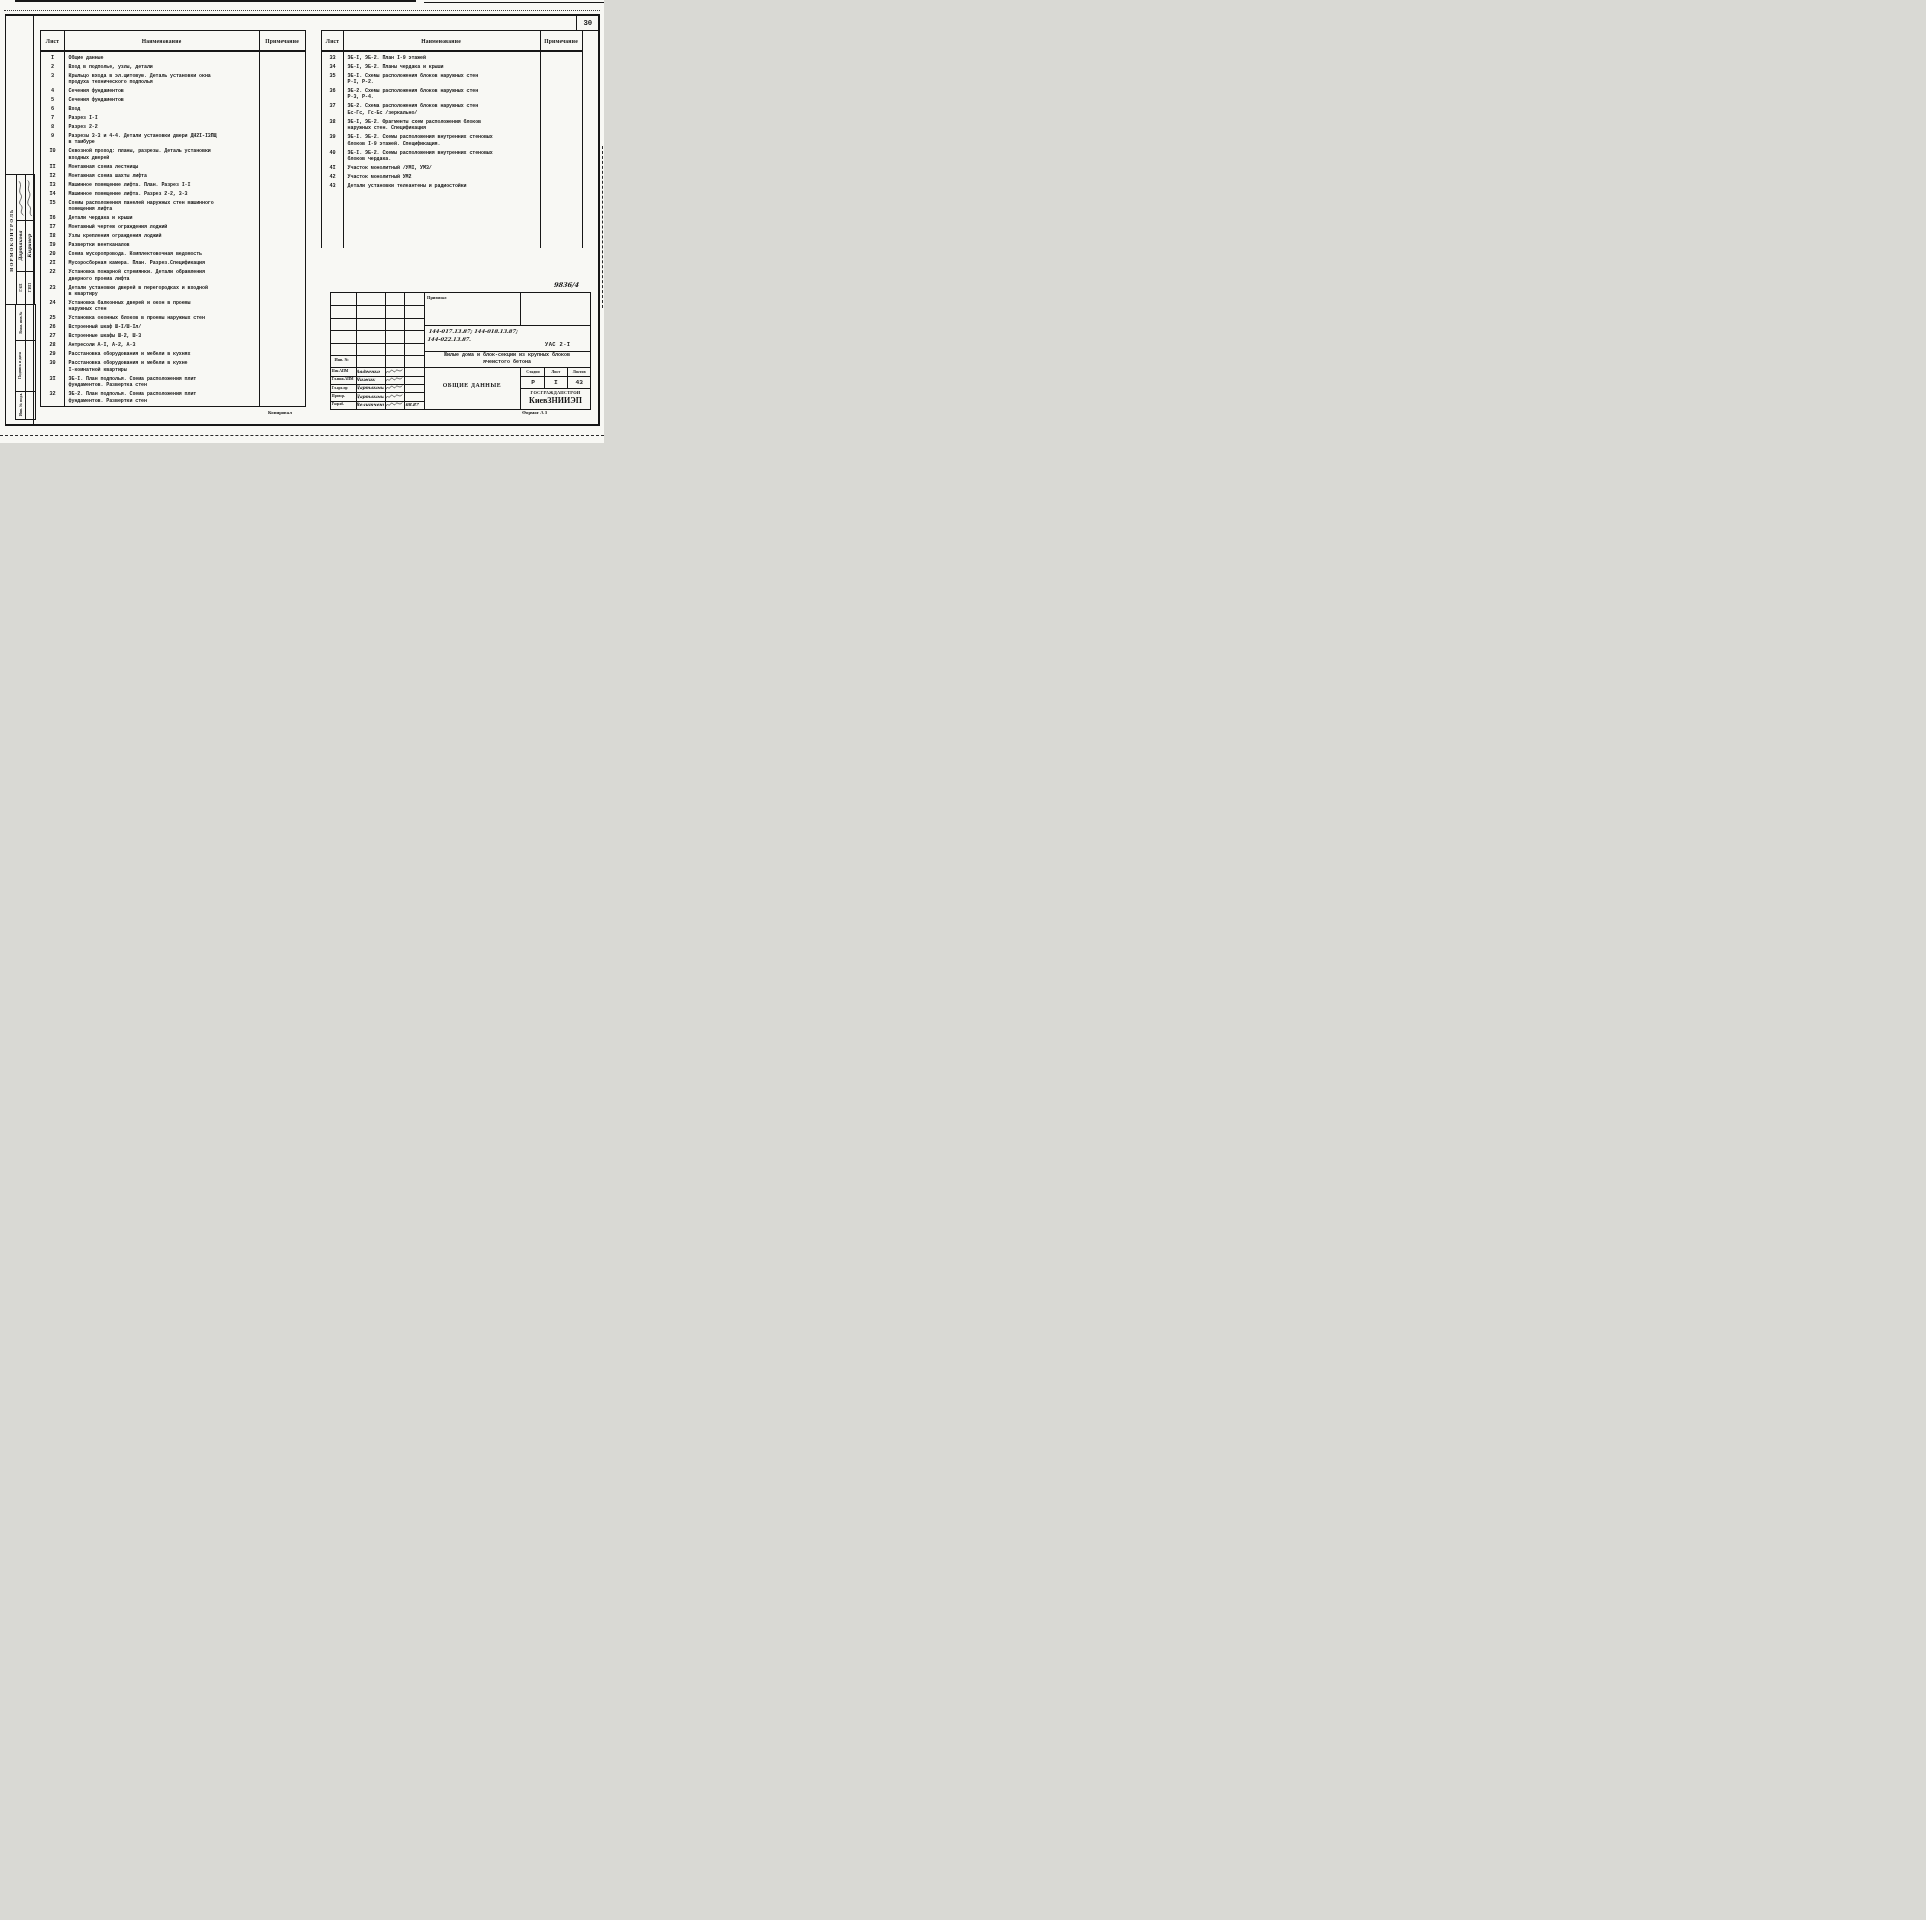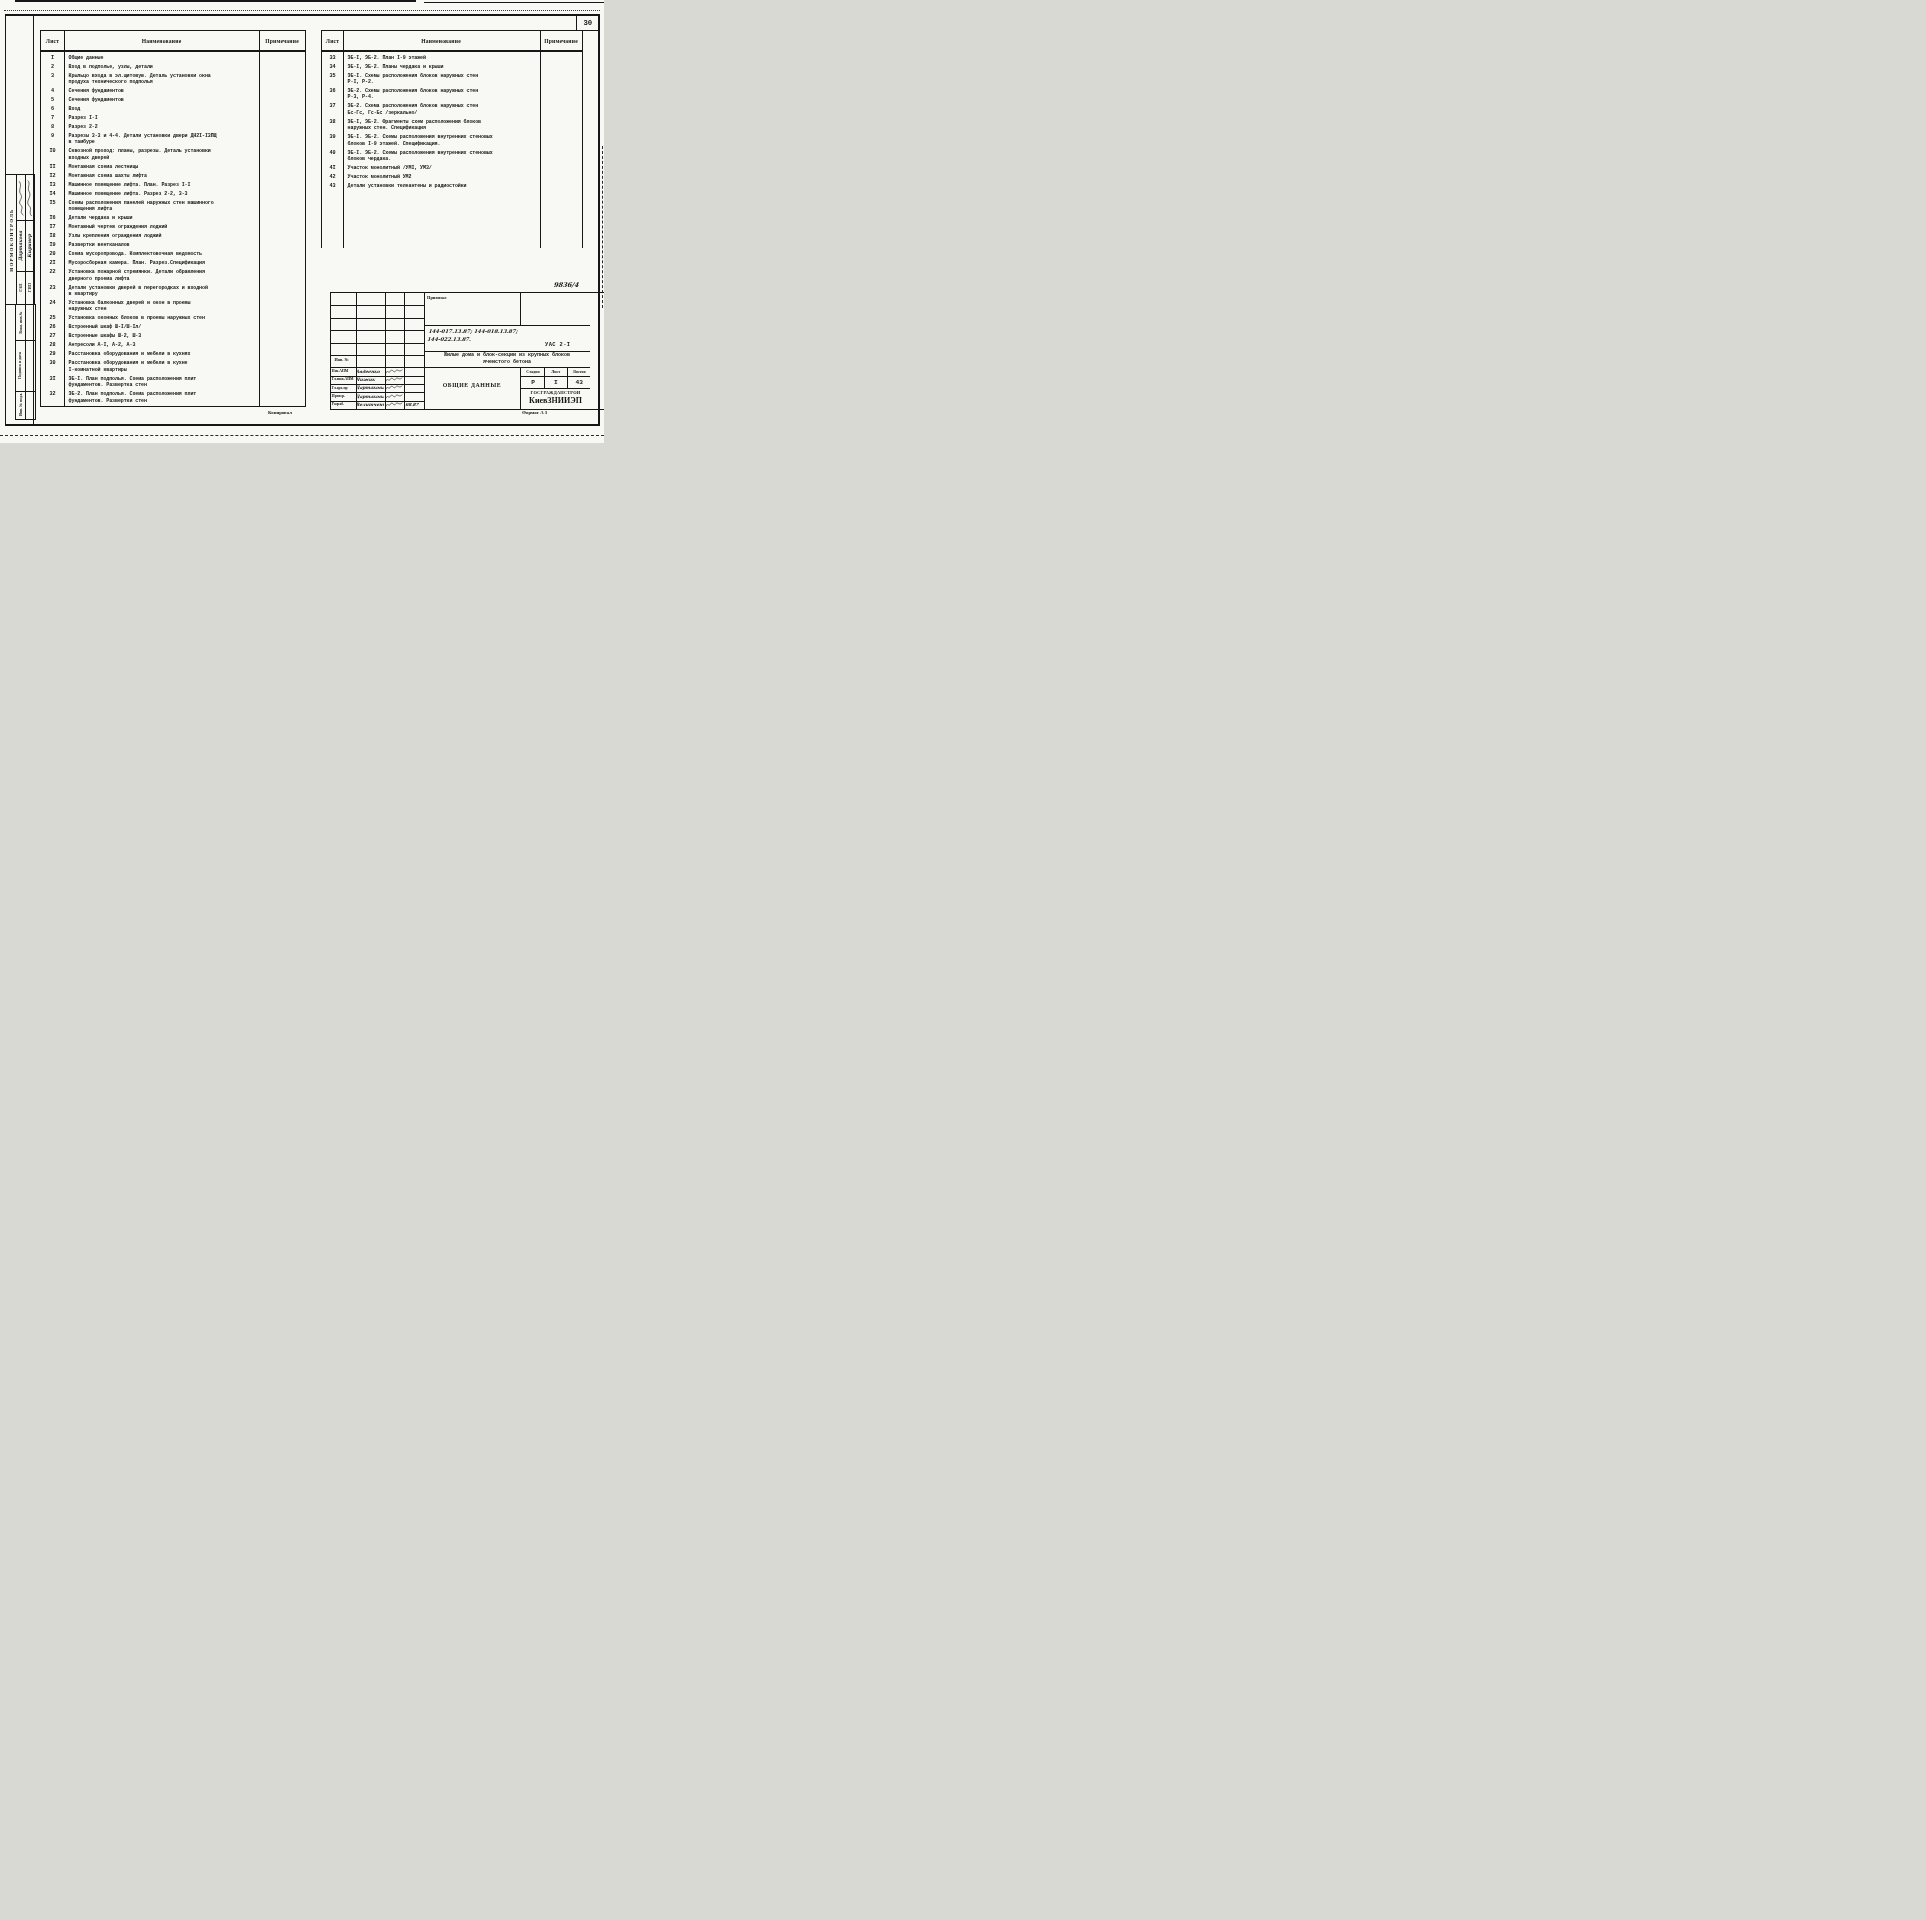--- a/index.html
+++ b/index.html
@@ -312,21 +312,21 @@
 
         <div class="row">
           <div class="c-num" style="width:21px;">43</div>
           <div class="c-name" style="width:192px;">Детали установки телеантены и радиостойки</div>
         </div>
       </div>
   </div>
 
   <div class="t hand" style="left:554px;top:281px;font-size:6.5px;font-weight:700;">9836/4</div>
 
-  <div class="stamp" style="left:330px;top:292px;width:259px;height:116px;padding-left:38px;">
+  <div class="stamp" style="left:330px;top:292px;width:259px;height:116px;">
 
     <div class="ln" style="left:25px;top:0;width:1px;height:116px;"></div>
     <div class="ln" style="left:54px;top:0;width:1px;height:116px;"></div>
     <div class="ln" style="left:73px;top:0;width:1px;height:116px;"></div>
     <div class="ln" style="left:93px;top:0;width:1.2px;height:116px;"></div>
     <div class="ln" style="left:189px;top:0;width:1px;height:32px;"></div>
     <div class="ln" style="left:189px;top:74px;width:1px;height:42px;"></div>
     <div class="ln" style="left:213px;top:74px;width:1px;height:21.6px;"></div>
     <div class="ln" style="left:236px;top:74px;width:1px;height:21.6px;"></div>
 

